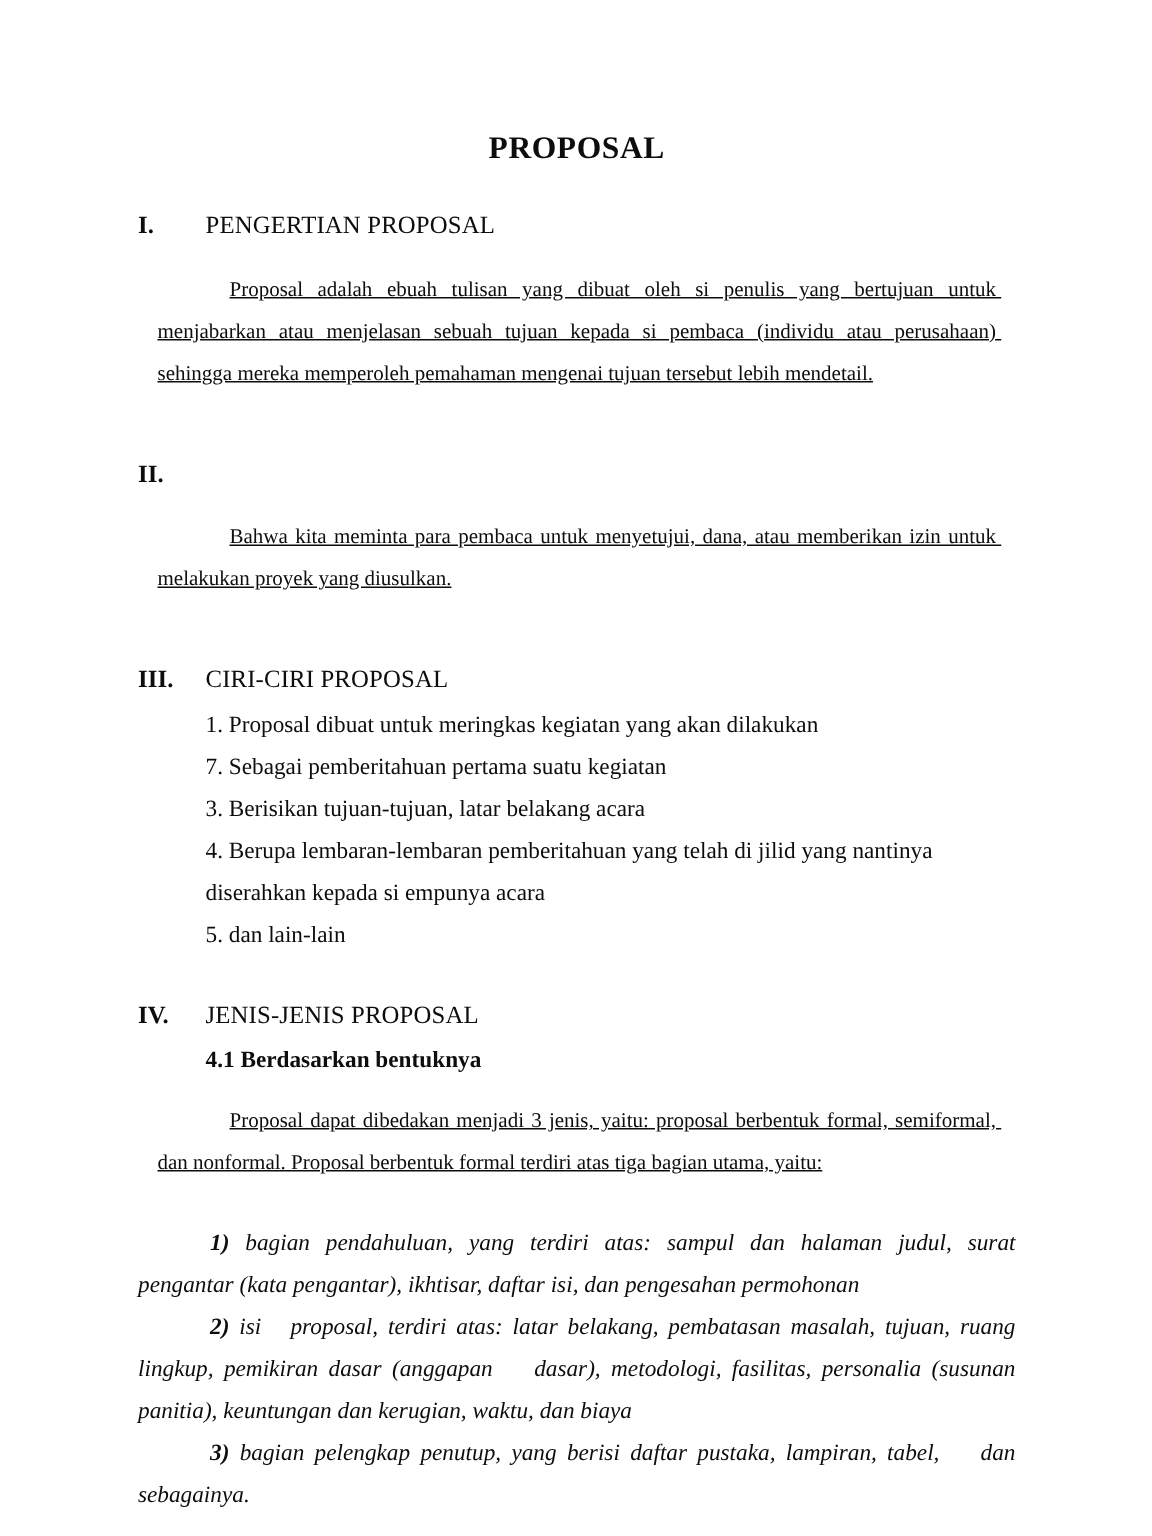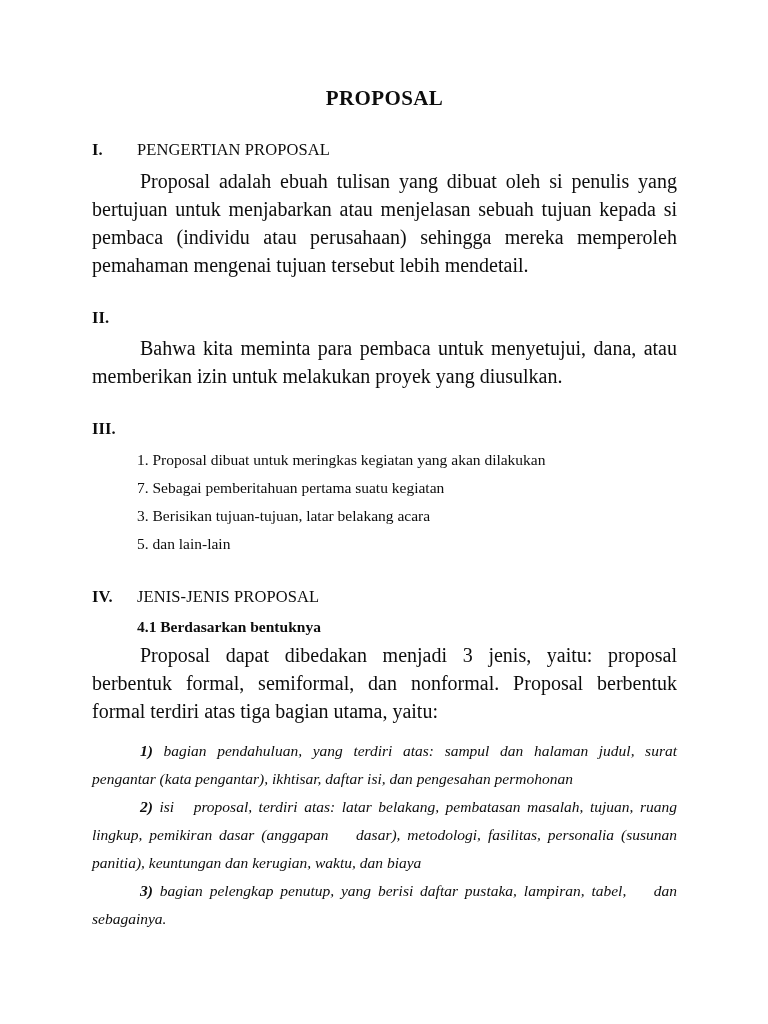--- a/index.html
+++ b/index.html
@@ -55,27 +55,28 @@
     width: 45px;
     flex: 0 0 45px;
     font-weight: bold;
   }
   .section-title {
     font-weight: normal;
   }
 
   
   .para {
-    font-size: 20px;
+    font-size: 14px;
     line-height: 28px;
     text-align: justify;
     text-justify: inter-word;
-    margin: 0;
+    margin: 13px;
     text-indent: 48px;
     white-space: pre-wrap;
+    text-decoration: underline;
   }
 
   
   .plain-list {
     margin: 0;
     padding: 0;
     list-style: none;
   }
   .plain-list li {
     font-size: 15.5px;
@@ -134,26 +135,28 @@
     <div class="section-heading">
       <span class="section-num">II.</span>
     </div>
     <div class="gap-xs"></div>
     <p class="para">Bahwa kita meminta para pembaca untuk menyetujui, dana, atau memberikan izin untuk melakukan proyek yang diusulkan.</p>
 
     <div class="gap-lg"></div>
 
     <div class="section-heading">
       <span class="section-num">III.</span>
+      <span class="section-title">CIRI-CIRI PROPOSAL</span>
     </div>
     <div class="gap-xs"></div>
     <ul class="plain-list">
       <li>1. Proposal dibuat untuk meringkas kegiatan yang akan dilakukan</li>
       <li>7. Sebagai pemberitahuan pertama suatu kegiatan</li>
       <li>3. Berisikan tujuan-tujuan, latar belakang acara</li>
+      <li>4. Berupa lembaran-lembaran pemberitahuan yang telah di jilid yang nantinya diserahkan kepada si empunya acara</li>
       <li>5. dan lain-lain</li>
     </ul>
 
     <div class="gap-lg"></div>
 
     <div class="section-heading">
       <span class="section-num">IV.</span>
       <span class="section-title">JENIS-JENIS PROPOSAL</span>
     </div>
     <div class="gap-xs"></div>

